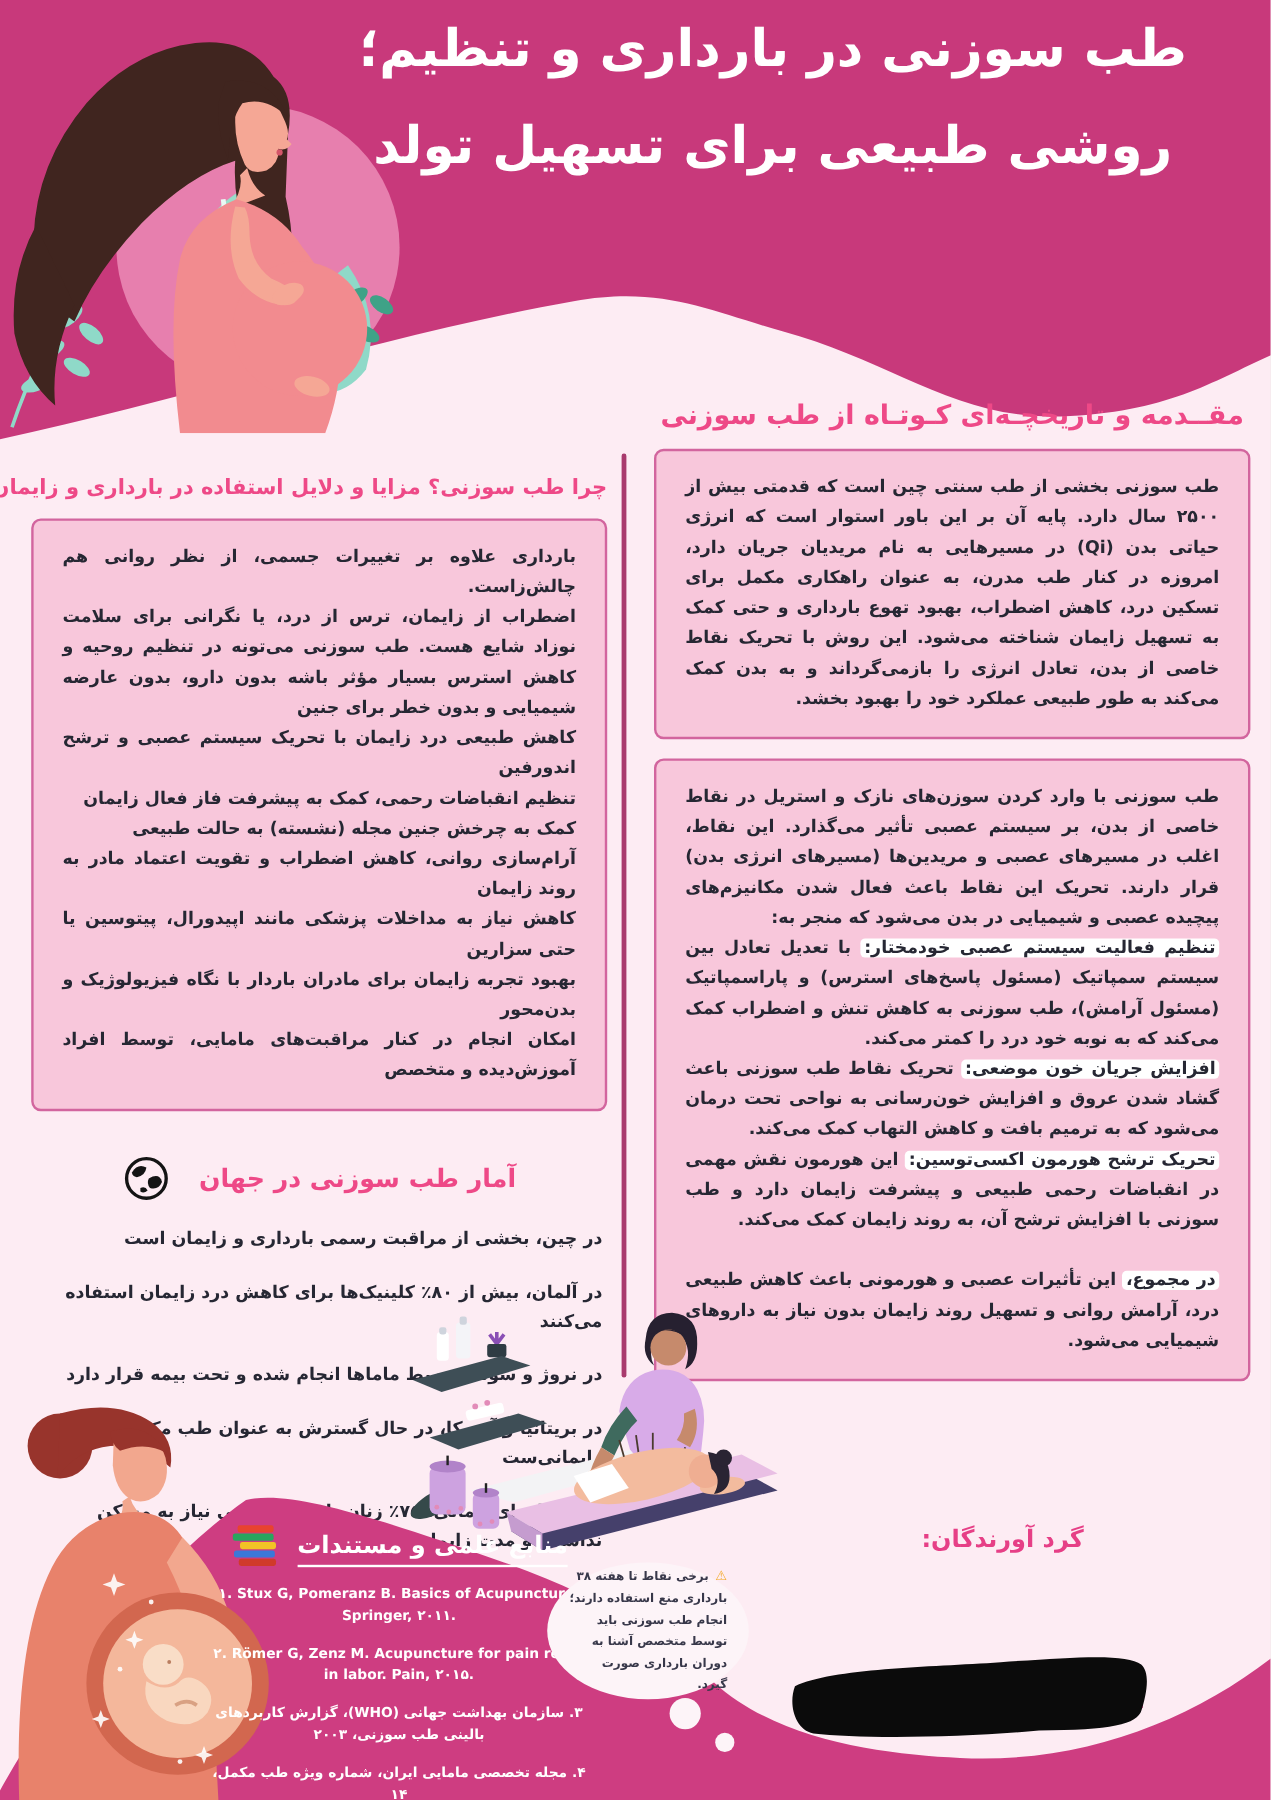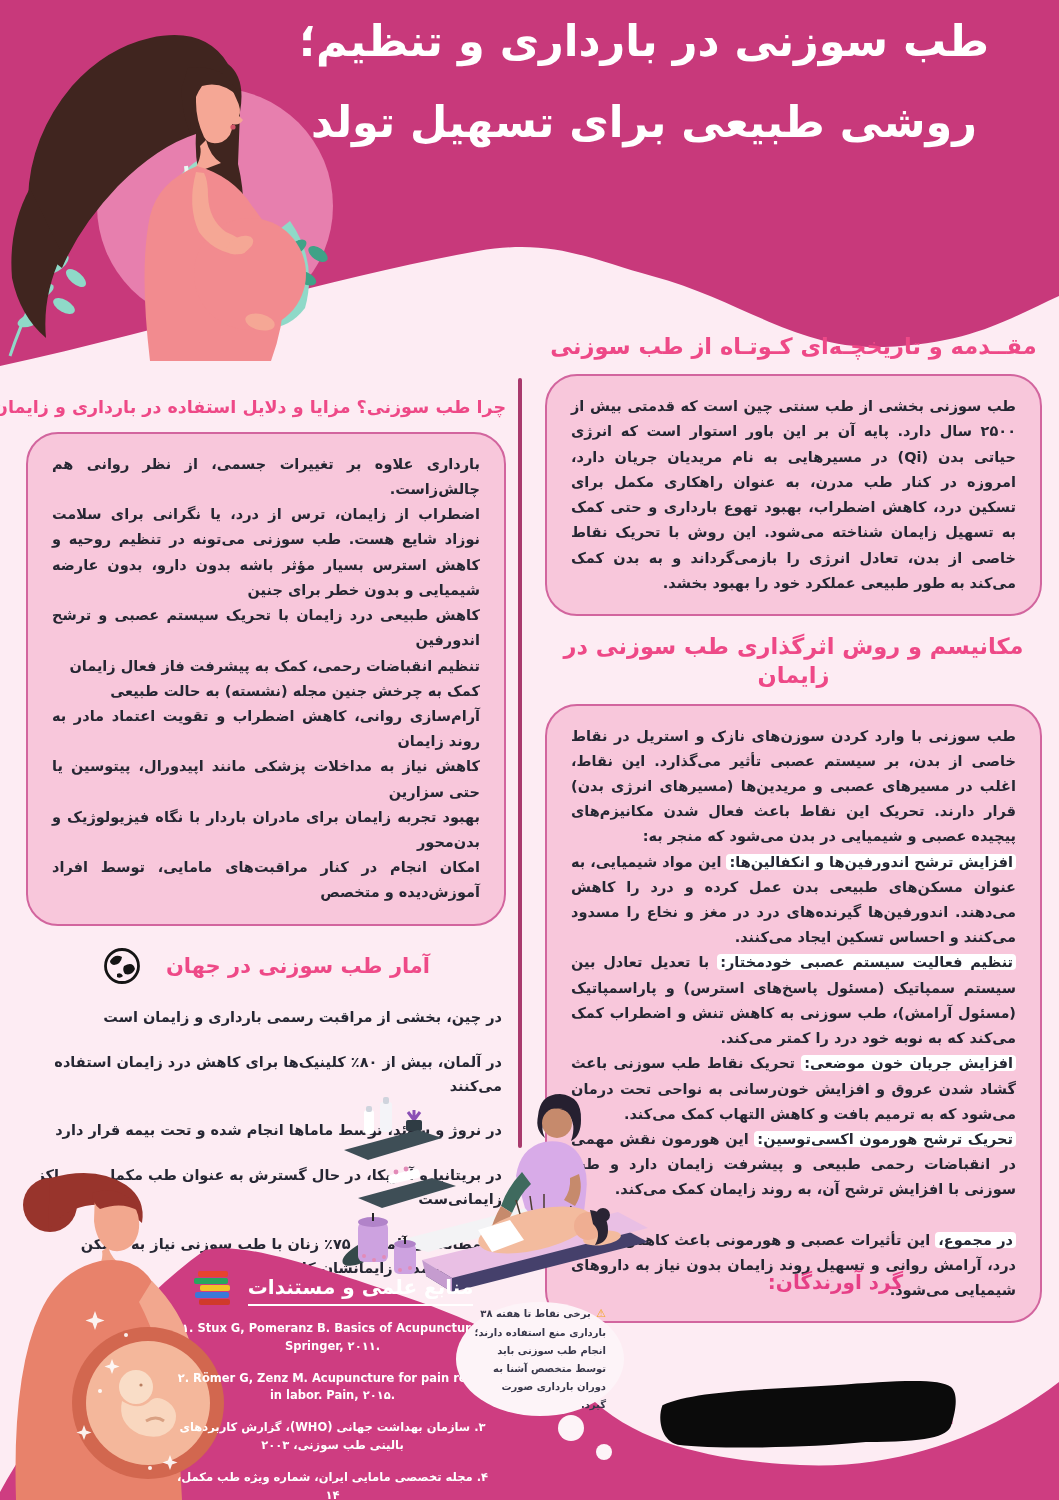--- a/index.html
+++ b/index.html
@@ -25,24 +25,24 @@
   .col{position:absolute;display:flex;flex-direction:column;z-index:2}
   .col-right{left:545px;top:316px;width:497px;}
   .col-left{left:26px;top:380px;width:480px;}
   .divider{position:absolute;left:518px;top:378px;width:4px;height:770px;
     background:#a93a6d;border-radius:2px;z-index:2}
 
   .sec-heading{color:#ee4987;font-weight:bold;text-align:center;direction:rtl;
     font-size:22.5px;margin:16px 0 13px;line-height:1.3;}
   .sec-heading.small{font-size:17.5px;white-space:nowrap;}
 
-  .pinkbox{background:#f8c7db;border:2px solid #d2659e;border-radius:32px;
+  .pinkbox{background:#f8c7db;border:2px solid #d2659e;border-radius:8px;
     padding:18px 24px;direction:rtl;text-align:justify;text-align-last:right;
     color:#262733;font-size:14.5px;line-height:1.74;font-weight:600;
-    }
+    margin-bottom:16px;}
   .mech-para{margin:0}
   .mech-list > .mech-para:last-child{margin-top:25px}
   .hl{background:#ffffff;border-radius:4px;padding:0 3px;
     box-decoration-break:clone;-webkit-box-decoration-break:clone;}
 
   .stats-head{display:flex;align-items:center;justify-content:center;gap:24px;
     margin:20px 0 20px;direction:ltr;}
   .stats-head .txt{color:#ee4987;font-weight:bold;font-size:21px;direction:rtl;}
   .stat-item{direction:rtl;text-align:right;font-size:14.5px;font-weight:700;
     color:#262733;margin-bottom:21px;line-height:1.65;padding-right:4px;}
@@ -132,26 +132,24 @@
     <div class="line">طب سوزنی در بارداری و تنظیم؛</div>
     <div class="line">روشی طبیعی برای تسهیل تولد</div>
   </div>
 
   <div class="divider"></div>
 
   <div class="col col-right">
     <h2 class="sec-heading">مقــدمه و تاریخچـه‌ای کـوتـاه از طب سوزنی</h2>
     <div class="pinkbox">طب سوزنی بخشی از طب سنتی چین است که قدمتی بیش از ۲۵۰۰ سال دارد. پایه آن بر این باور استوار است که انرژی حیاتی بدن (Qi) در مسیرهایی به نام مریدیان جریان دارد، امروزه در کنار طب مدرن، به عنوان راهکاری مکمل برای تسکین درد، کاهش اضطراب، بهبود تهوع بارداری و حتی کمک به تسهیل زایمان شناخته می‌شود. این روش با تحریک نقاط خاصی از بدن، تعادل انرژی را بازمی‌گرداند و به بدن کمک می‌کند به طور طبیعی عملکرد خود را بهبود بخشد.</div>
 
-    <h2 class="sec-heading">مکانیسم و روش اثرگذاری طب سوزنی در زایمان</h2>
     <div class="pinkbox mech-list">
 
         <div class="mech-para"><span>طب سوزنی با وارد کردن سوزن‌های نازک و استریل در نقاط خاصی از بدن، بر سیستم عصبی تأثیر می‌گذارد. این نقاط، اغلب در مسیرهای عصبی و مریدین‌ها (مسیرهای انرژی بدن) قرار دارند. تحریک این نقاط باعث فعال شدن مکانیزم‌های پیچیده عصبی و شیمیایی در بدن می‌شود که منجر به:</span></div>
 
-        <div class="mech-para"><span class="hl">افزایش ترشح اندورفین‌ها و انکفالین‌ها:</span><span> این مواد شیمیایی، به عنوان مسکن‌های طبیعی بدن عمل کرده و درد را کاهش می‌دهند. اندورفین‌ها گیرنده‌های درد در مغز و نخاع را مسدود می‌کنند و احساس تسکین ایجاد می‌کنند.</span></div>
 
         <div class="mech-para"><span class="hl">تنظیم فعالیت سیستم عصبی خودمختار:</span><span> با تعدیل تعادل بین سیستم سمپاتیک (مسئول پاسخ‌های استرس) و پاراسمپاتیک (مسئول آرامش)، طب سوزنی به کاهش تنش و اضطراب کمک می‌کند که به نوبه خود درد را کمتر می‌کند.</span></div>
 
         <div class="mech-para"><span class="hl">افزایش جریان خون موضعی:</span><span> تحریک نقاط طب سوزنی باعث گشاد شدن عروق و افزایش خون‌رسانی به نواحی تحت درمان می‌شود که به ترمیم بافت و کاهش التهاب کمک می‌کند.</span></div>
 
         <div class="mech-para"><span class="hl">تحریک ترشح هورمون اکسی‌توسین:</span><span> این هورمون نقش مهمی در انقباضات رحمی طبیعی و پیشرفت زایمان دارد و طب سوزنی با افزایش ترشح آن، به روند زایمان کمک می‌کند.</span></div>
 
         <div class="mech-para"><span class="hl">در مجموع،</span><span> این تأثیرات عصبی و هورمونی باعث کاهش طبیعی درد، آرامش روانی و تسهیل روند زایمان بدون نیاز به داروهای شیمیایی می‌شود.</span></div>
       </div>
   </div>

